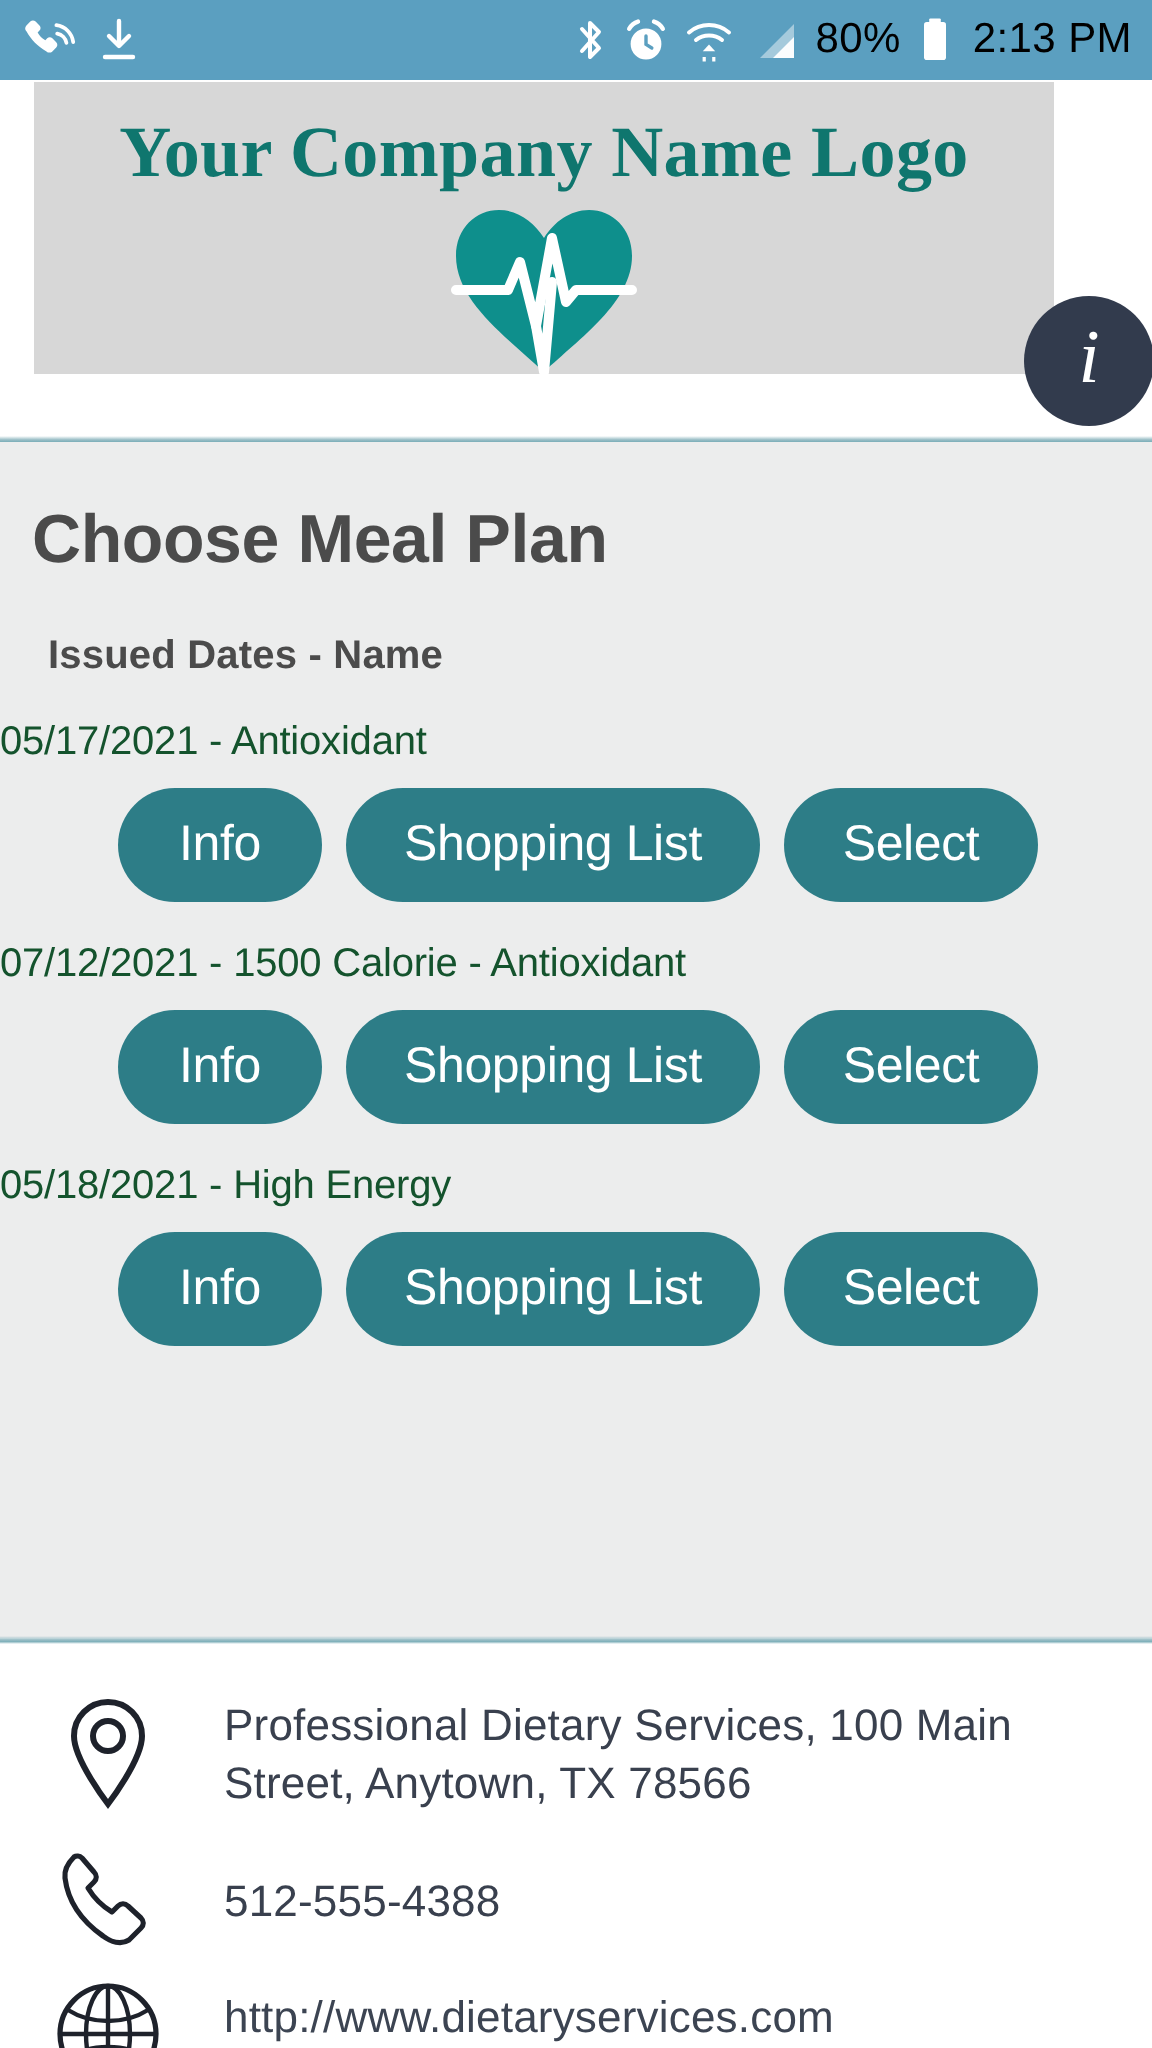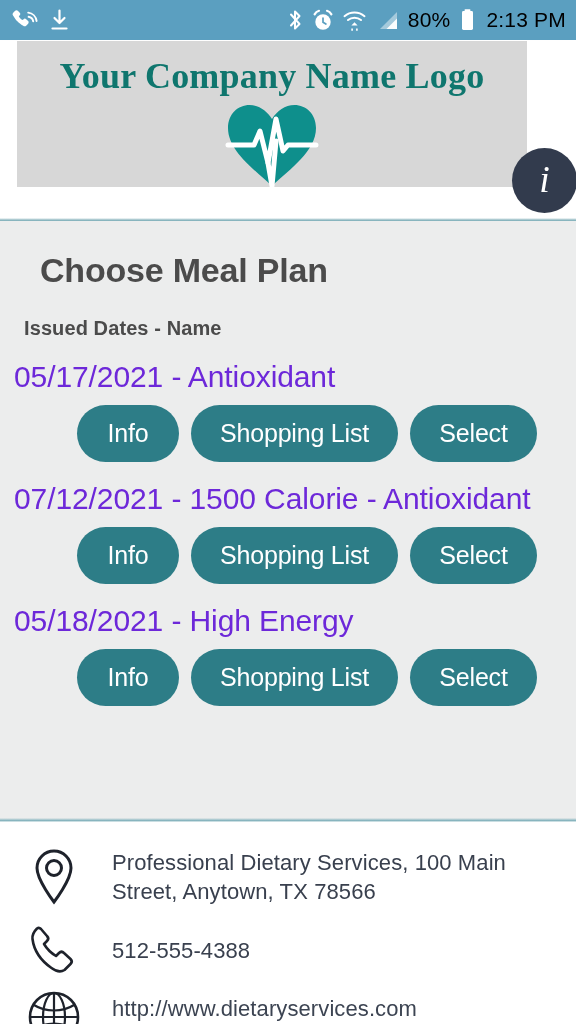--- a/index.html
+++ b/index.html
@@ -137,47 +137,44 @@
     background: #eceded;
     padding: 30px 0 0 0;
     overflow: hidden;
   }
   .page-title {
     font-size: 34px;
     font-weight: 700;
     color: #4b4b4b;
     padding-left: 16px;
     letter-spacing: -0.2px;
-    margin-left: 24px;
   }
   .list-header {
     font-size: 20px;
     font-weight: 700;
     color: #4b4b4b;
     padding-left: 24px;
     margin-top: 27px;
     letter-spacing: 0.1px;
   }
   .plan-row { margin-top: 20px; }
   .plan-row:first-of-type { margin-top: 18px; }
   .plan-label {
-    font-size: 30px;
-    font-weight: 400;
-    color: #6d28d9;
-    padding-left: 14px;
+    font-size: 20px;
+    font-weight: 400;
+    color: #14532d;
     letter-spacing: -0.1px;
     white-space: nowrap;
   }
   .btn-row {
     display: flex;
     align-items: center;
     gap: 12px;
-    padding-left: 38px;
+    padding-left: 59px;
     margin-top: 11px;
-    justify-content: center;
   }
   .pill-btn {
     background: #2d7d87;
     color: #ffffff;
     border: none;
     border-radius: 30px;
     height: 57px;
     font-family: "Liberation Sans", sans-serif;
     font-size: 25px;
     font-weight: 400;

